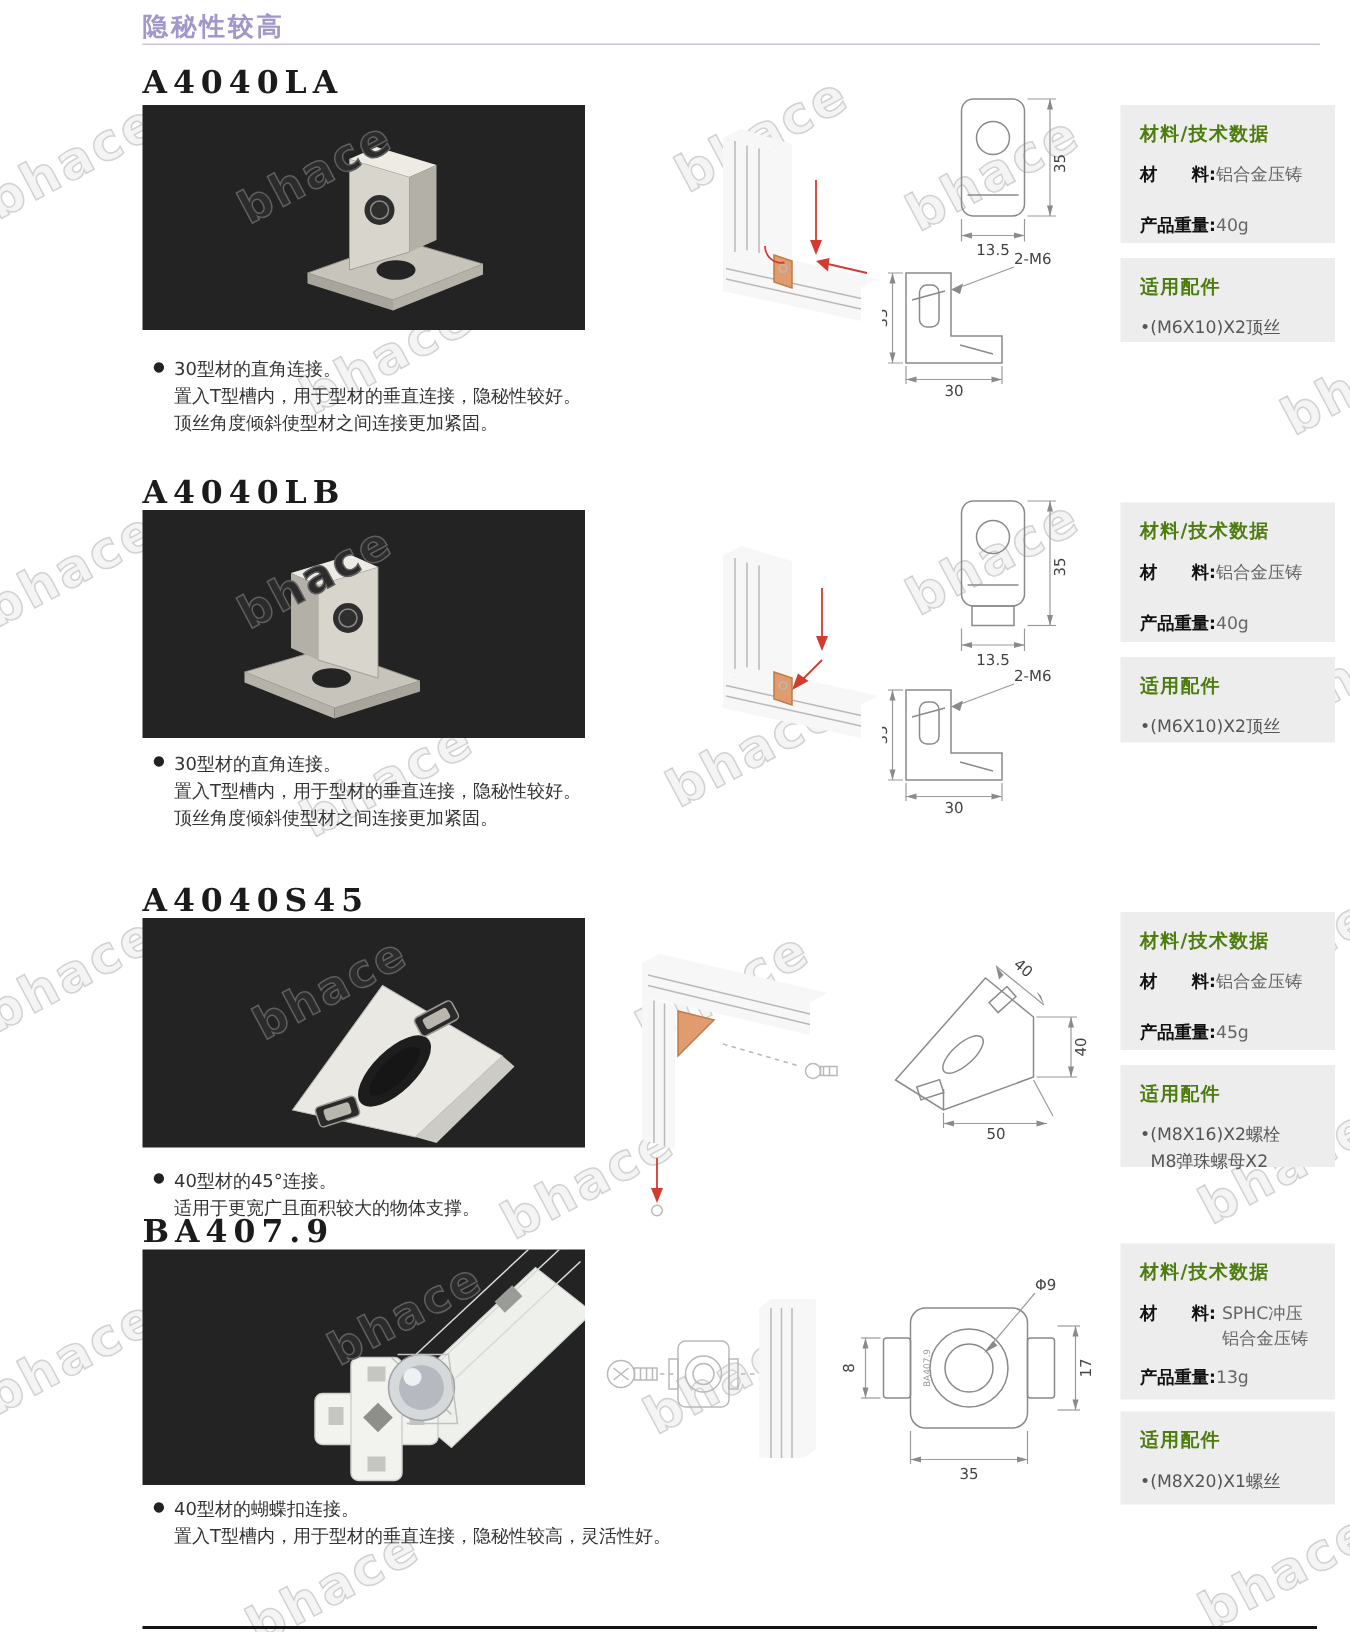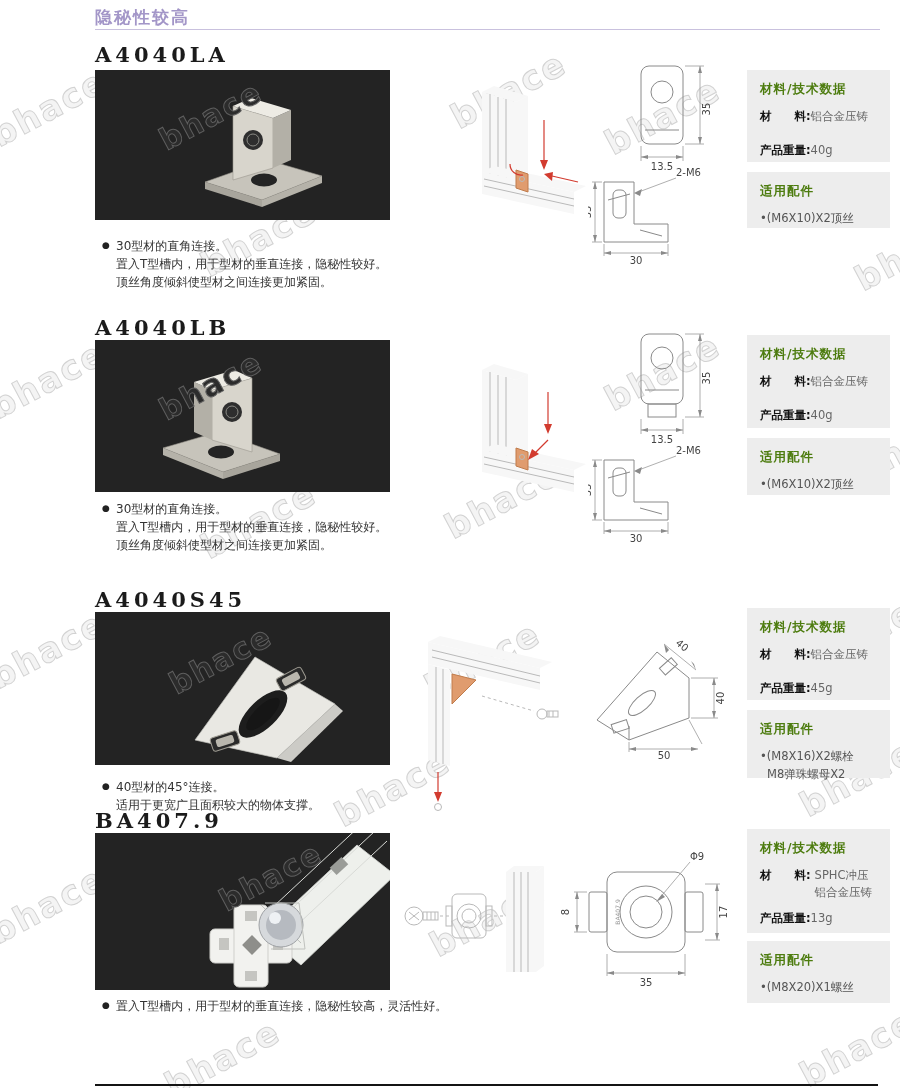--- a/index.html
+++ b/index.html
@@ -461,18 +461,19 @@
         <span class="spec-val">13g</span>
       </div>
     </div>
     <div class="specbox" style="top:137px;height:62px">
       <div class="hdr">适用配件</div>
       <div class="acc-line">•(M8X20)X1螺丝</div>
     </div>
 
     <div class="desc" style="top:193px">
       <span class="bullet">●</span>
+      <div>40型材的蝴蝶扣连接。</div>
       <div>置入T型槽内，用于型材的垂直连接，隐秘性较高，灵活性好。</div>
     </div>
   </div>
 
   <div class="bottom-rule"></div>
 </div>
 
 </body></html>

